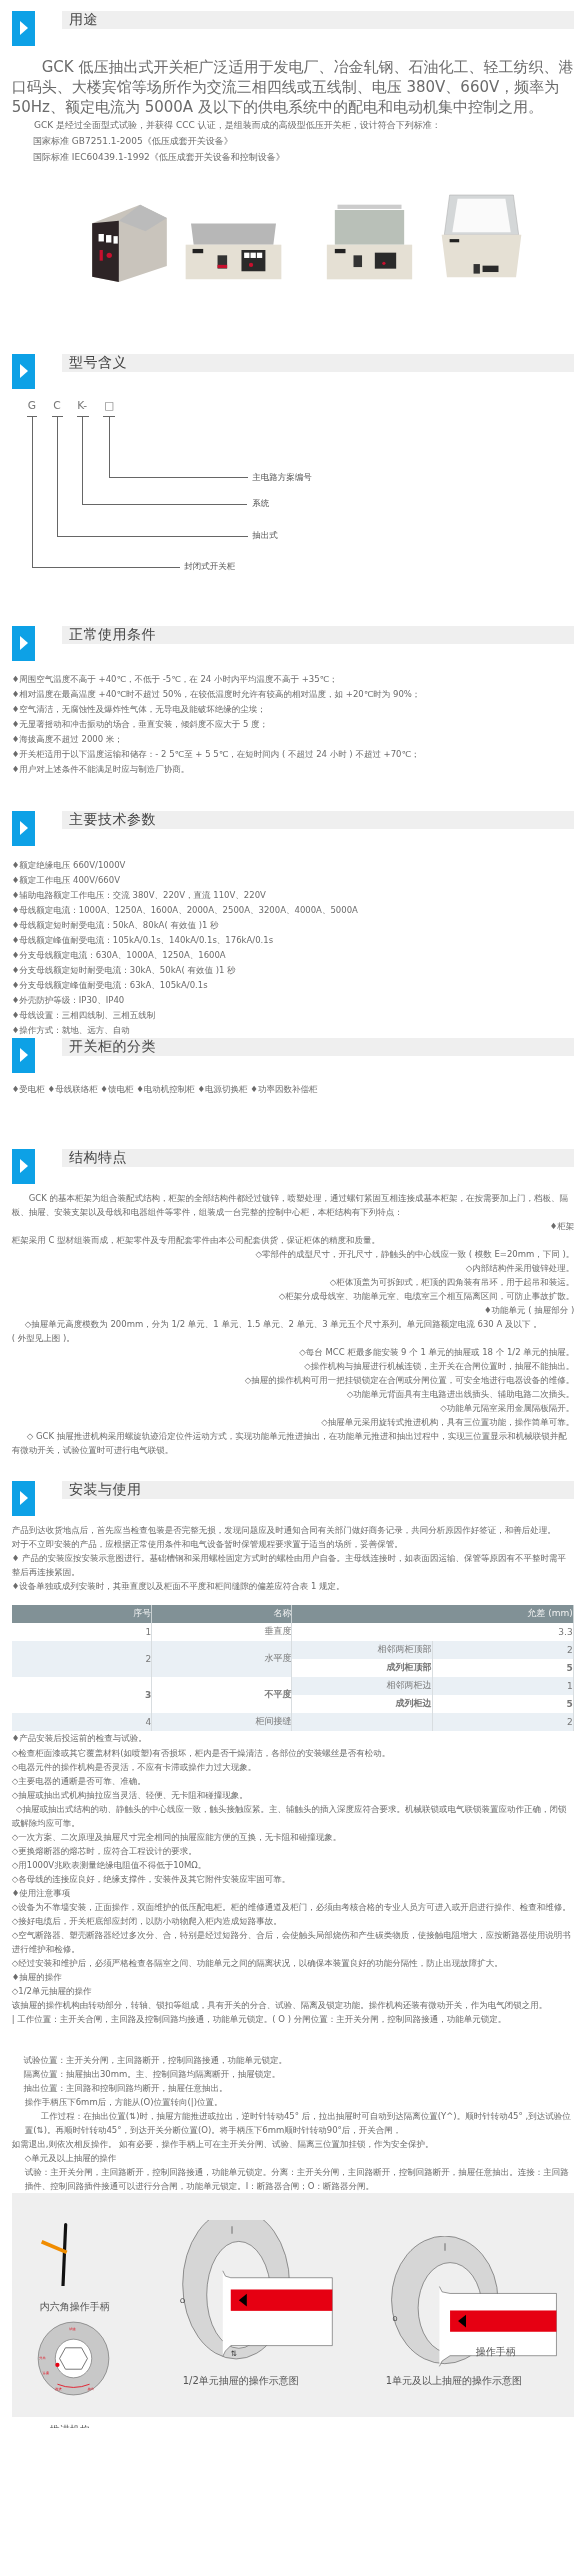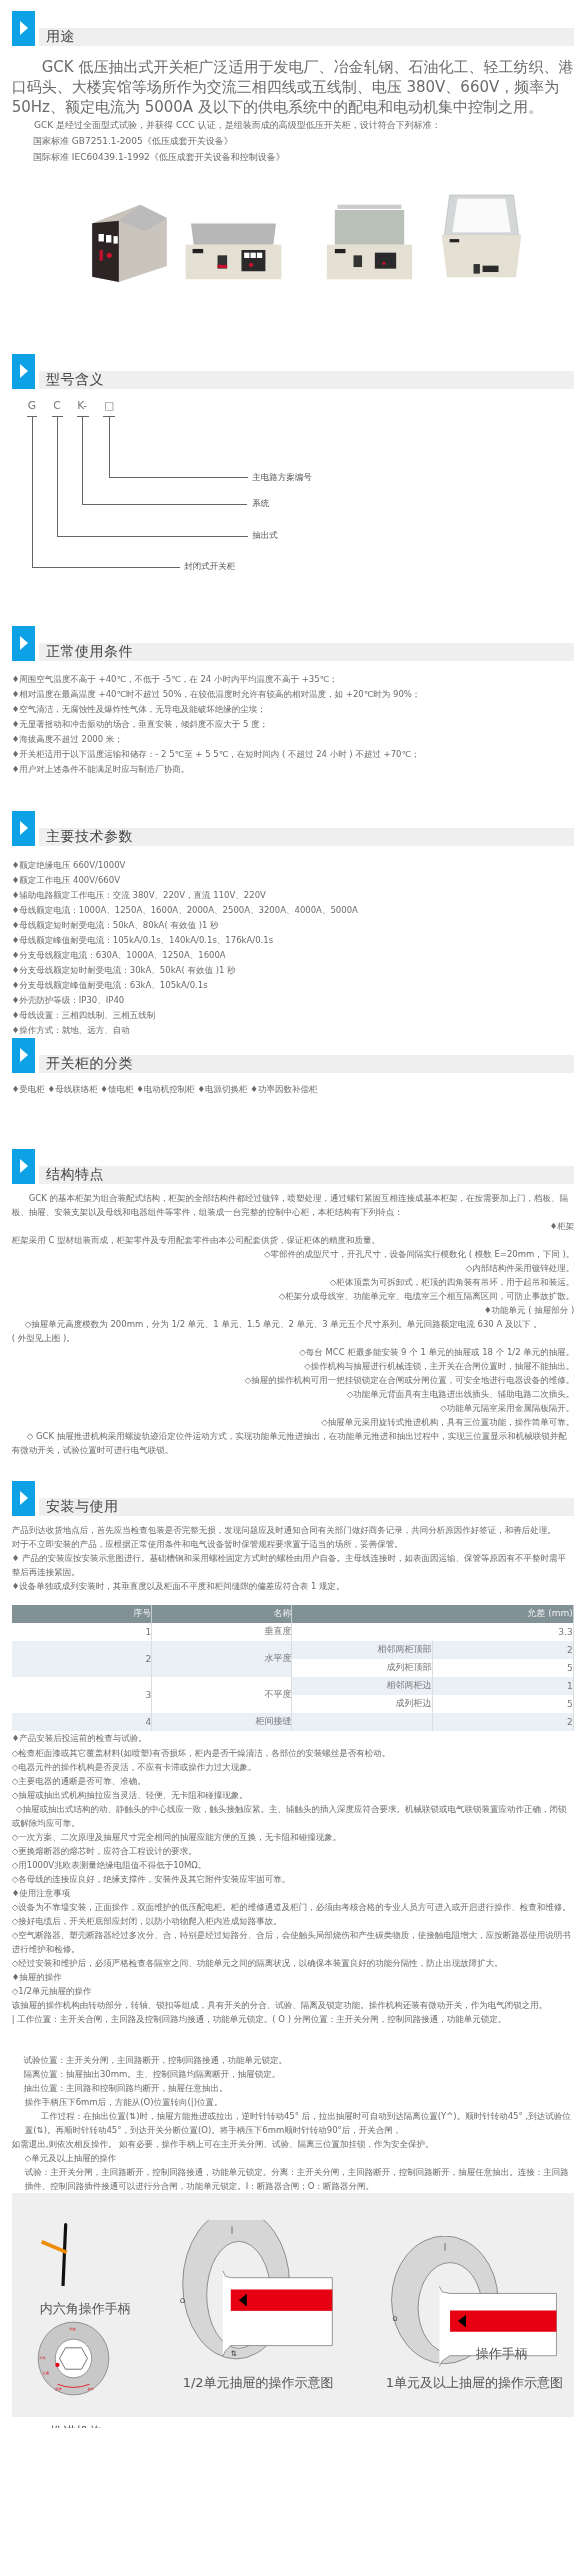--- a/index.html
+++ b/index.html
@@ -6,21 +6,21 @@
   html, body { background: #ffffff; }
   body {
     width: 586px;
     font-family: "DejaVu Sans", "Liberation Sans", sans-serif;
     color: #6b6b6b;
     font-size: 8.5px;
   }
   .page { position: relative; width: 586px; padding: 0 11.7px; }
 
   .sec-head {
-    position: relative; height: 35px; display: flex; align-items: flex-end;
+    position: relative; height: 35px; display: flex; align-items: flex-start; gap: 23px;
   }
   .sec-head .marker {
     width: 23.5px; height: 35px; background: #0da1e6; position: relative; flex: none;
   }
   .sec-head .marker::after {
     content: ""; position: absolute; left: 8px; top: 10px;
     border-left: 8px solid #ffffff; border-top: 7.5px solid transparent; border-bottom: 7.5px solid transparent;
   }
   .sec-head .bar {
     flex: 1; margin-left: 3.7px; background: #efefef; display: flex; align-items: center; padding-left: 7px;
@@ -45,26 +45,26 @@
 
   
   table.tol {
     width: 562px; border-collapse: collapse; font-size: 9px; color: #777; text-align: right;
   }
   table.tol th {
     background: #819196; color: #f2f2f2; font-weight: normal; height: 18px; border-right: 0.5px solid #c9d0d2;
   }
   table.tol td { height: 18px; border-right: 0.5px solid #d8dde0; }
   table.tol tr.alt td { background: #eaf0f5; }
-  table.tol td.w { background: #ffffff !important; }
+  table.tol td.w { background: #ffffff !important; font-weight: bold; }
   table.tol td.b { background: #eaf0f5 !important; }
 
   
   .diagram { position: relative; width: 562px; height: 224px; background: #efefef; }
-  .diagram .cap { position: absolute; font-size: 13px; color: #555; }
+  .diagram .cap { position: absolute; font-size: 10px; color: #555; }
 </style>
 </head>
 <body>
 
 <div class="page">
 
   <div style="height:10.7px"></div>
   <div class="sec-head">
     <div class="marker"></div>
     <div class="bar">
@@ -205,21 +205,21 @@
     <div class="marker"></div>
     <div class="bar">
         <span class="title">结构特点</span>
       </div>
   </div>
   <div style="height:6.4px"></div>
   <div style="line-height:21px">
     <p class="line indent2 lh-wide">GCK 的基本柜架为组合装配式结构，柜架的全部结构件都经过镀锌，喷塑处理，通过螺钉紧固互相连接成基本柜架，在按需要加上门，档板、隔板、抽屉、安装支架以及母线和电器组件等零件，组装成一台完整的控制中心柜，本柜结构有下列特点：</p>
     <p class="line indent1 lh-wide">♦柜架</p>
     <p class="line lh-wide">柜架采用 C 型材组装而成，柜架零件及专用配套零件由本公司配套供货，保证柜体的精度和质量。</p>
-    <p class="line indent1 lh-wide">◇零部件的成型尺寸，开孔尺寸，设备间隔实行模数化 ( 模数 E=20mm，下同 )。</p>
+    <p class="line indent1 lh-wide">◇零部件的成型尺寸，开孔尺寸，静触头的中心线应一致 ( 模数 E=20mm，下同 )。</p>
     <p class="line indent1 lh-wide">◇内部结构件采用镀锌处理。</p>
     <p class="line indent1 lh-wide">◇柜体顶盖为可拆卸式，柜顶的四角装有吊环，用于起吊和装运。</p>
     <p class="line indent1 lh-wide">◇柜架分成母线室、功能单元室、电缆室三个相互隔离区间，可防止事故扩散。</p>
     <p class="line indent1 lh-wide">♦功能单元 ( 抽屉部分 )</p>
     <p class="line lh-wide" style="text-indent:13px">◇抽屉单元高度模数为 200mm，分为 1/2 单元、1 单元、1.5 单元、2 单元、3 单元五个尺寸系列。单元回路额定电流 630 A 及以下 。</p>
     <p class="line lh-wide">( 外型见上图 )。</p>
     <p class="line indent1 lh-wide">◇每台 MCC 柜最多能安装 9 个 1 单元的抽屉或 18 个 1/2 单元的抽屉。</p>
     <p class="line indent1 lh-wide">◇操作机构与抽屉进行机械连锁，主开关在合闸位置时，抽屉不能抽出。</p>
     <p class="line indent1 lh-wide">◇抽屉的操作机构可用一把挂锁锁定在合闸或分闸位置，可安全地进行电器设备的维修。</p>
     <p class="line indent1 lh-wide">◇功能单元背面具有主电路进出线插头、辅助电路二次插头。</p>

